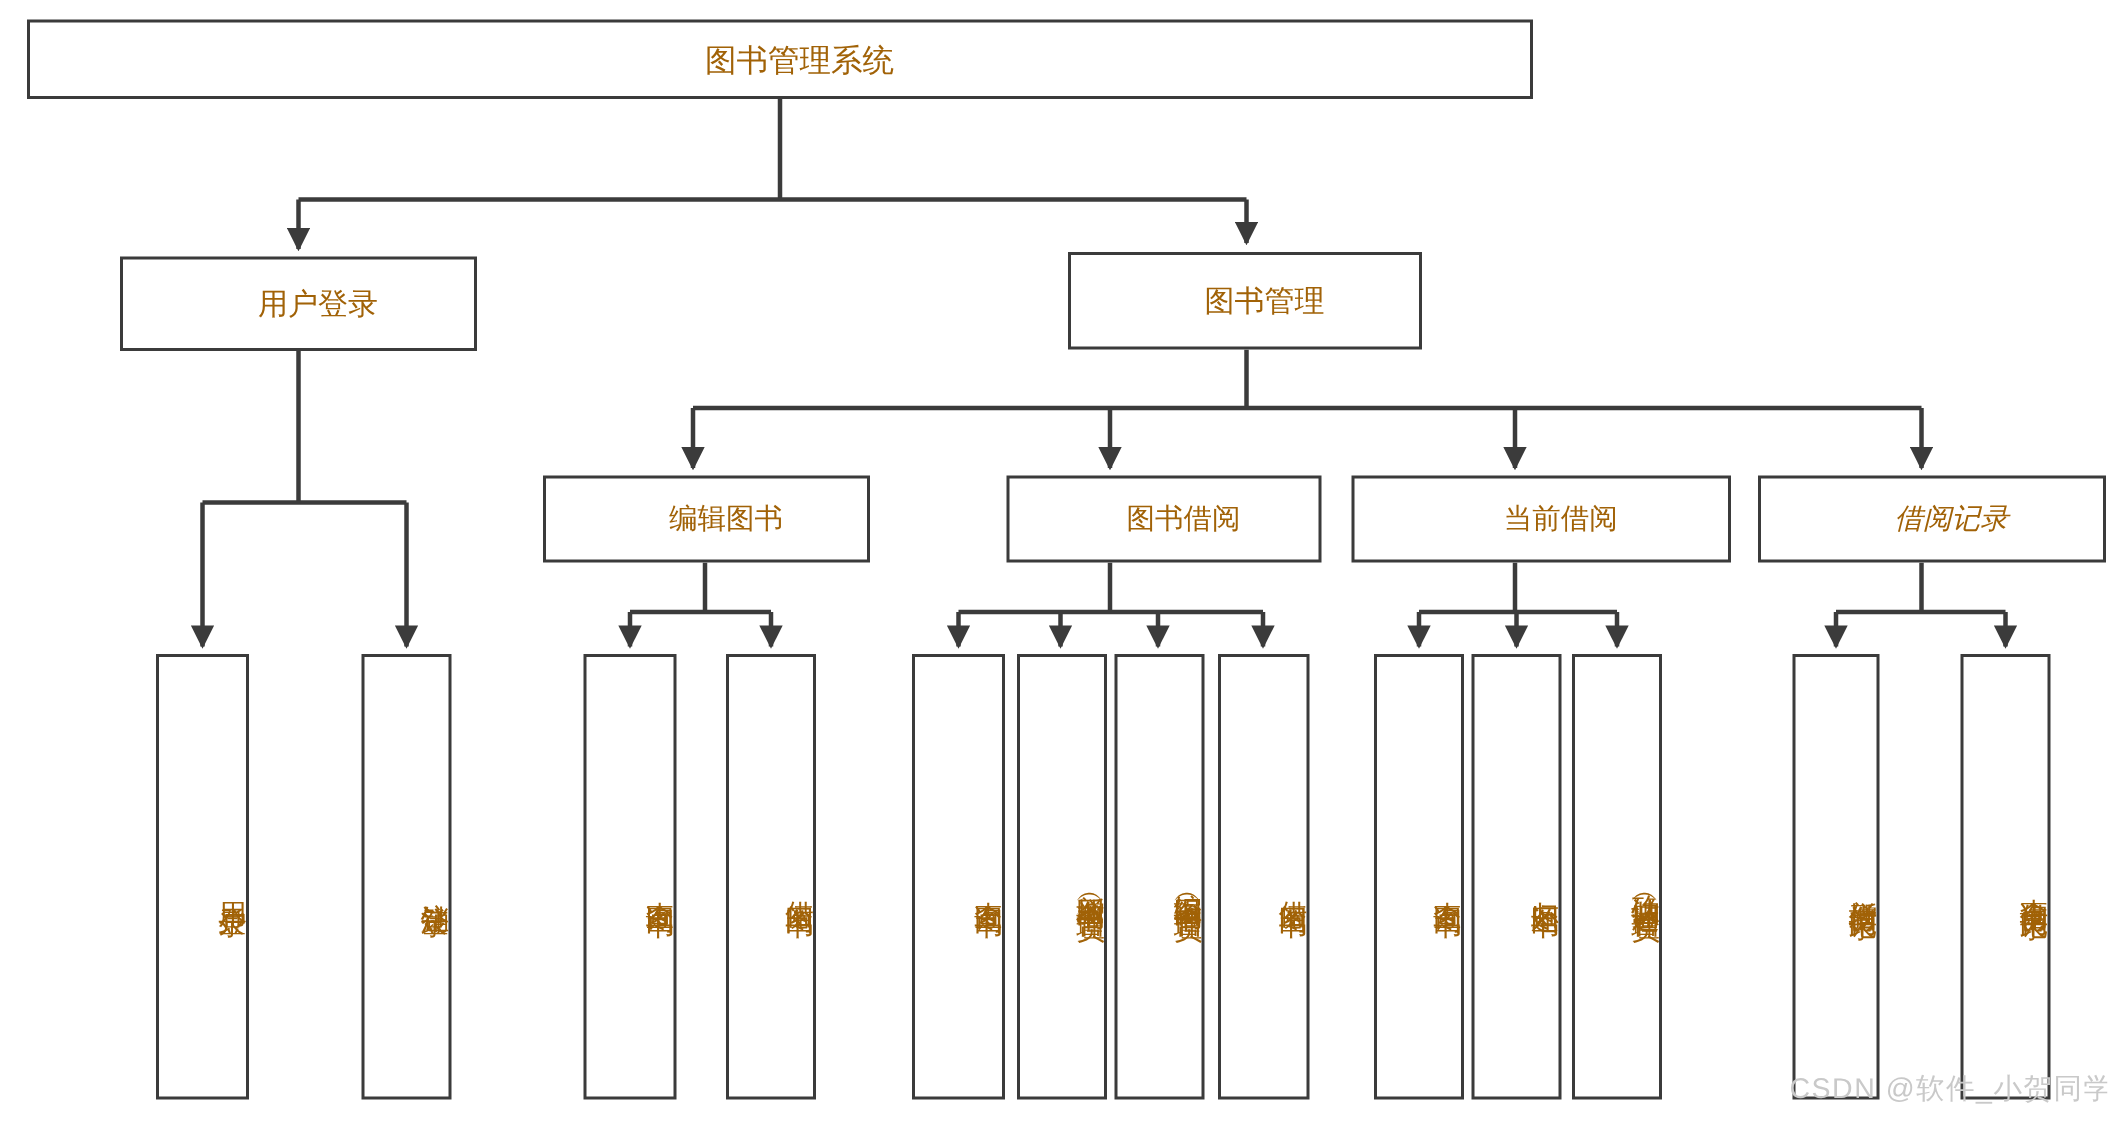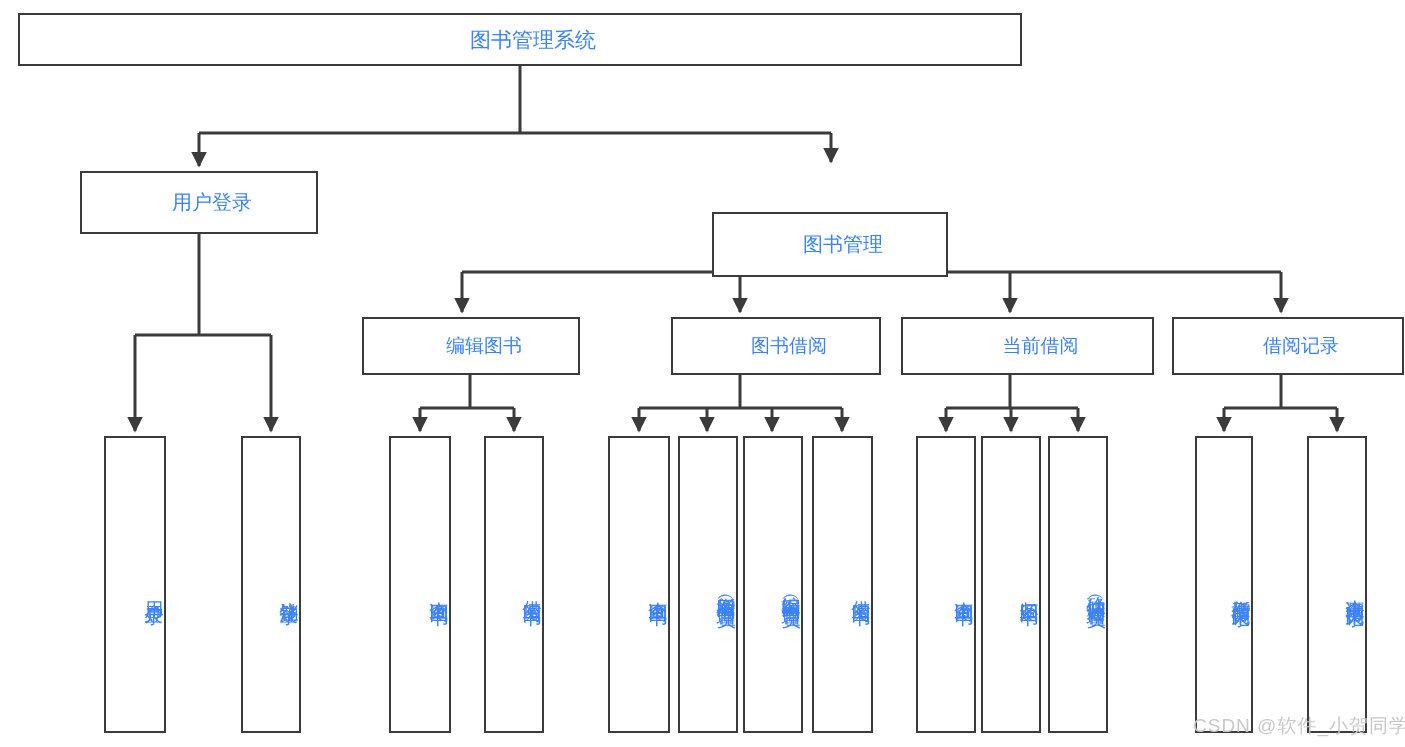--- a/index.html
+++ b/index.html
@@ -1,20 +1,20 @@
 <!DOCTYPE html>
 <html><head>
 <meta charset="utf-8">
 <style>
   html,body{margin:0;padding:0;background:#ffffff;}
   body{font-family:"Liberation Sans","DejaVu Sans",sans-serif;}
   #canvas{position:relative;width:1405px;height:747px;background:#ffffff;overflow:hidden;}
   svg.wires{position:absolute;left:0;top:0;width:1405px;height:747px;pointer-events:none;}
   .node{position:absolute;box-sizing:border-box;background:#ffffff;border:2.5px solid #3b3b3b;
-        display:flex;align-items:center;justify-content:center;text-align:center;color:#3b82f6;padding-left:26px;}
+        display:flex;align-items:center;justify-content:center;text-align:center;color:#a16207;padding-left:26px;}
   .node.root{font-size:21px;}
   .node.lvl1{font-size:20px;}
   .node.lvl2{font-size:19px;}
   .node.leaf{writing-mode:vertical-rl;text-orientation:upright;letter-spacing:2px;
              font-size:19px;line-height:1.05;align-items:flex-start;justify-content:center;
              padding-top:10px;}
   .node.leaf.tall{align-items:flex-start;}
   .watermark{position:absolute;color:#c9c9c9;font-size:19px;white-space:nowrap;
              letter-spacing:1px;}
 </style>
@@ -69,26 +69,26 @@
       <path d="M 1281 375 L 1281 408"></path>
       <path d="M 1224 408 L 1337 408"></path>
       <path d="M 1224 408 L 1224 431" marker-end="url(#arrow)"></path>
       <path d="M 1337 408 L 1337 431" marker-end="url(#arrow)"></path>
     </g>
   </svg>
 
   <div class="node root" style="left:18px;top:13px;width:1004px;height:53px;">图书管理系统</div>
 
   <div class="node lvl1" style="left:80px;top:171px;width:238px;height:63px;">用户登录</div>
-  <div class="node lvl1" style="left:712px;top:168px;width:236px;height:65px;margin-top:44px;">图书管理</div>
+  <div class="node lvl1" style="left:712px;top:168px;width:236px;height:65px;">图书管理</div>
 
   <div class="node lvl2" style="left:362px;top:317px;width:218px;height:58px;">编辑图书</div>
   <div class="node lvl2" style="left:671px;top:317px;width:210px;height:58px;">图书借阅</div>
   <div class="node lvl2" style="left:901px;top:317px;width:253px;height:58px;">当前借阅</div>
-  <div class="node lvl2" style="left:1172px;top:317px;width:232px;height:58px;">借阅记录</div>
+  <div class="node lvl2" style="left:1172px;top:317px;width:232px;height:58px;font-style:italic;">借阅记录</div>
 
   <div class="node leaf" style="left:104px;top:436px;width:62px;height:297px;">用户登录</div>
   <div class="node leaf" style="left:241px;top:436px;width:60px;height:297px;">注销登录</div>
 
   <div class="node leaf" style="left:389px;top:436px;width:62px;height:297px;">查询图书</div>
   <div class="node leaf" style="left:484px;top:436px;width:60px;height:297px;">借阅图书</div>
 
   <div class="node leaf" style="left:608px;top:436px;width:62px;height:297px;">查询图书</div>
   <div class="node leaf tall" style="left:678px;top:436px;width:60px;height:297px;">新增图书（管理员）</div>
   <div class="node leaf tall" style="left:743px;top:436px;width:60px;height:297px;">编辑图书（管理员）</div>

